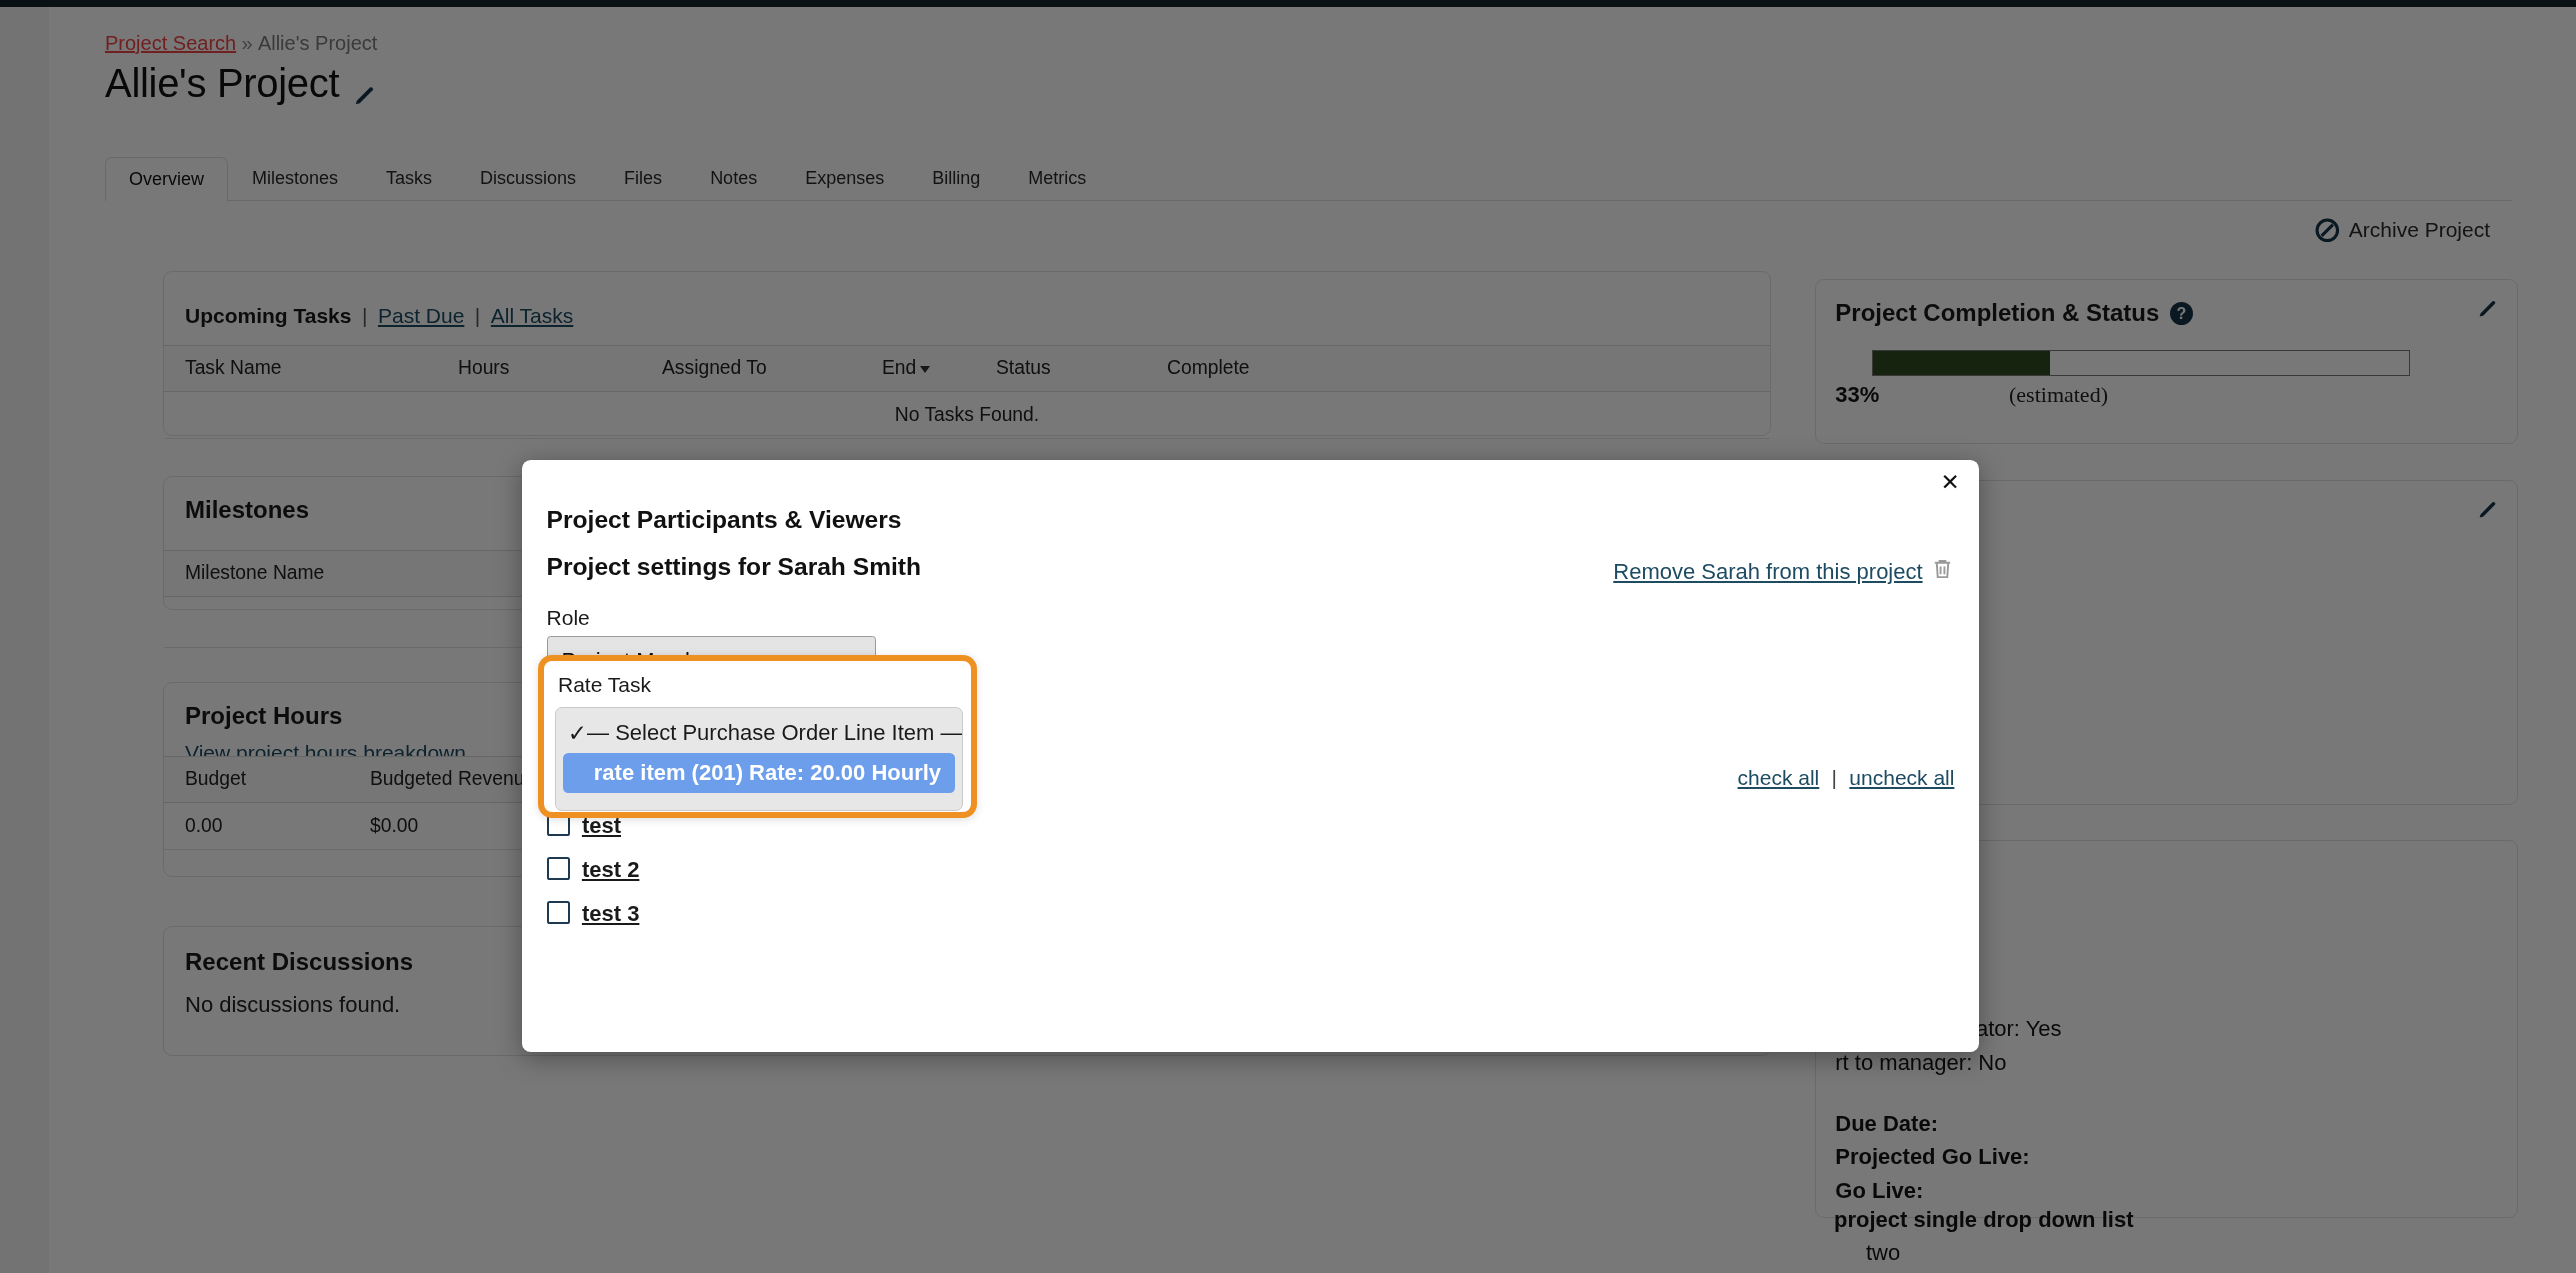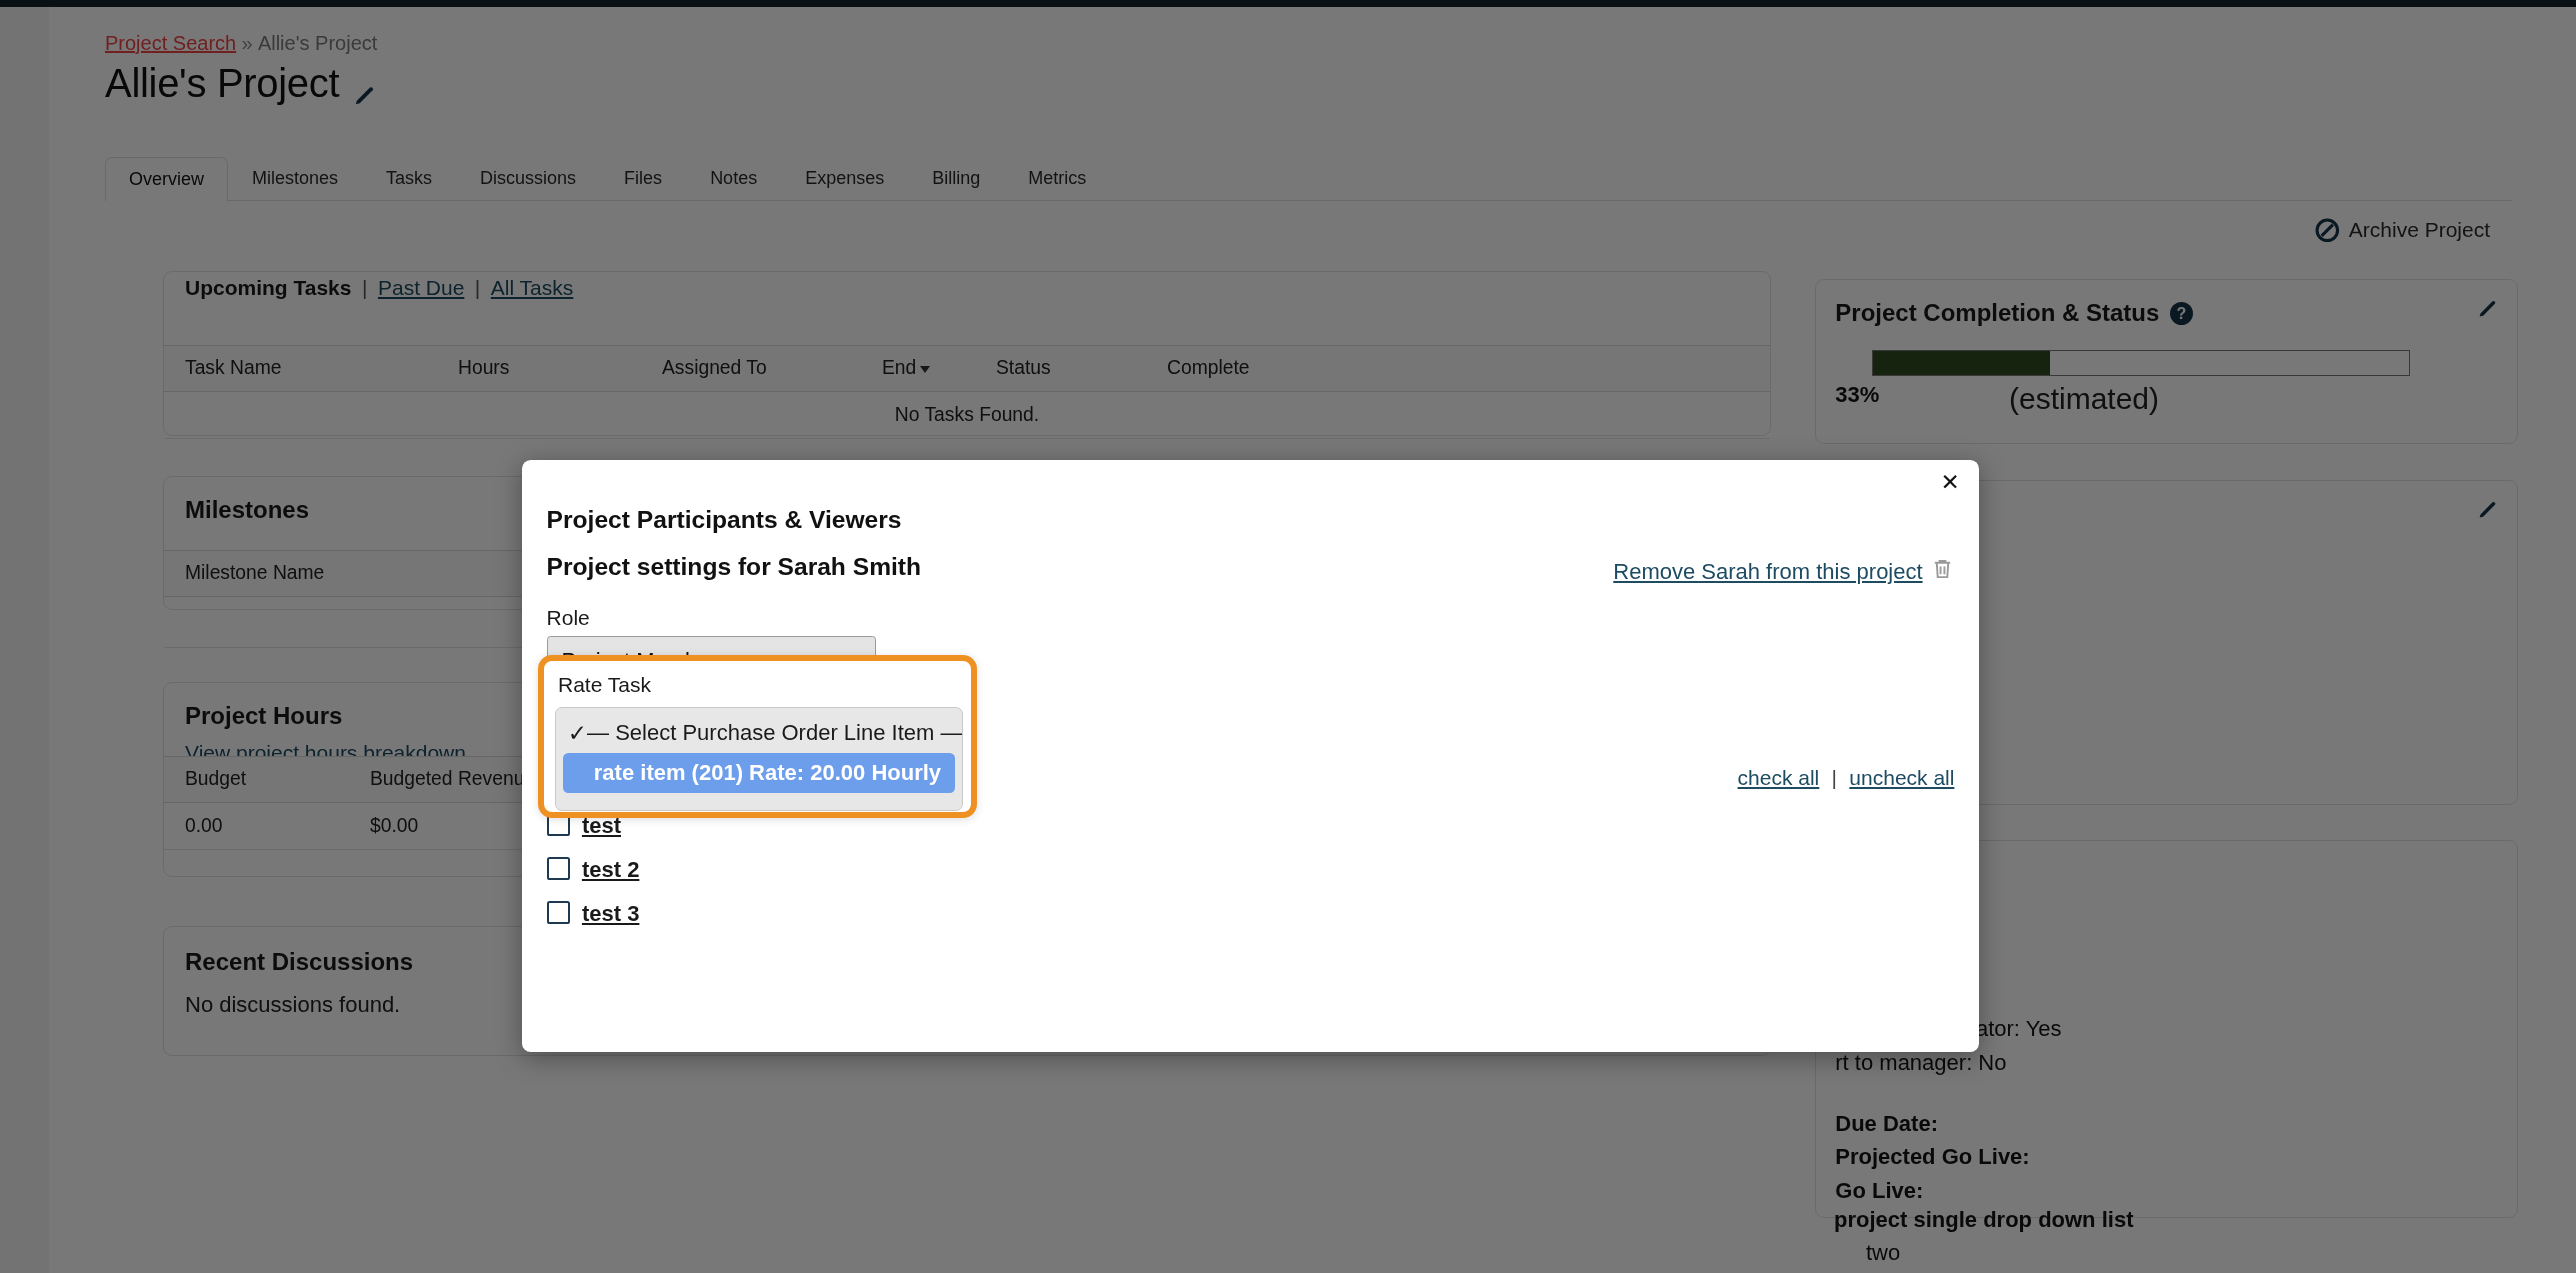--- a/index.html
+++ b/index.html
@@ -76,21 +76,21 @@
   .card {
     position:absolute; background:#fff;
     border:0.9px solid #e2e2e2; border-radius:8.8px;
   }
   .card-title {
     font-size:24px; font-weight:bold; color:#1a1a1a;
   }
 
   
   #card-tasks { left:114px; top:264px; width:1608px; height:165px; }
-  .ut-head { position:absolute; left:21px; top:4px; font-size:21px; color:#1a1a1a; }
+  .ut-head { position:absolute; left:21px; top:32px; font-size:21px; color:#1a1a1a; }
   .ut-head b { font-weight:bold; }
   .ut-head a { color:#1d4b62; text-decoration:underline; cursor:pointer; }
   .ut-head .pipe { color:#555; padding:0 10.5px; }
   table.tbl { position:absolute; left:0; top:73px; width:100%; border-collapse:collapse; }
   table.tbl th {
     text-align:left; font-size:19.3px; font-weight:normal; color:#222;
     padding:11.4px 0; border-top:0.9px solid #d8d8d8; border-bottom:0.9px solid #d8d8d8;
     background:#fafafa;
   }
   table.tbl td {
@@ -130,21 +130,21 @@
     display:inline-block; width:23px;height:23px;border-radius:50%;
     background:#16344a;color:#fff;font-size:16px;font-weight:bold;
     text-align:center;line-height:23px;cursor:pointer;
   }
   .bar-wrap {
     position:absolute; left:56px; top:70px; width:538px; height:26px;
     border:0.9px solid #777; background:#fff;
   }
   .bar-fill { height:100%; background:#2d4c20; }
   .pc-pct { position:absolute; left:19.3px; top:102px; font-size:22px; font-weight:bold; color:#151515; }
-  .pc-est { position:absolute; left:193px; top:102px; font-size:30px; color:#222; }
+  .pc-est { position:absolute; left:193px; top:102px; font-size:22px; color:#222;font-family:Liberation Serif, serif; }
 
   .pp-block { position:absolute; left:19.3px; font-size:22px; color:#151515; line-height:1.45; }
   .pp-label { font-weight:bold; }
 
   .det { position:absolute; left:19.3px; font-size:22px; color:#151515; line-height:1.45; }
   .det b { font-weight:bold; }
 
   
   .scrim {
     position:absolute; inset:0; background:rgba(0,0,0,.53); z-index:50;

